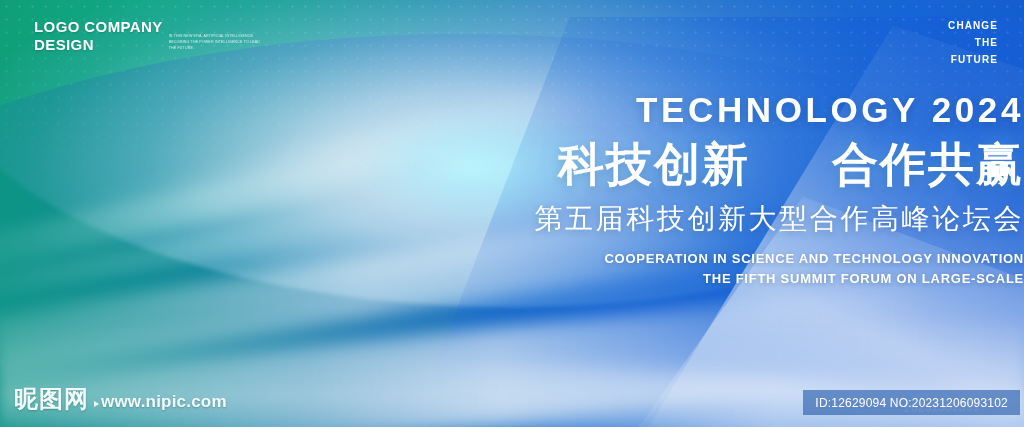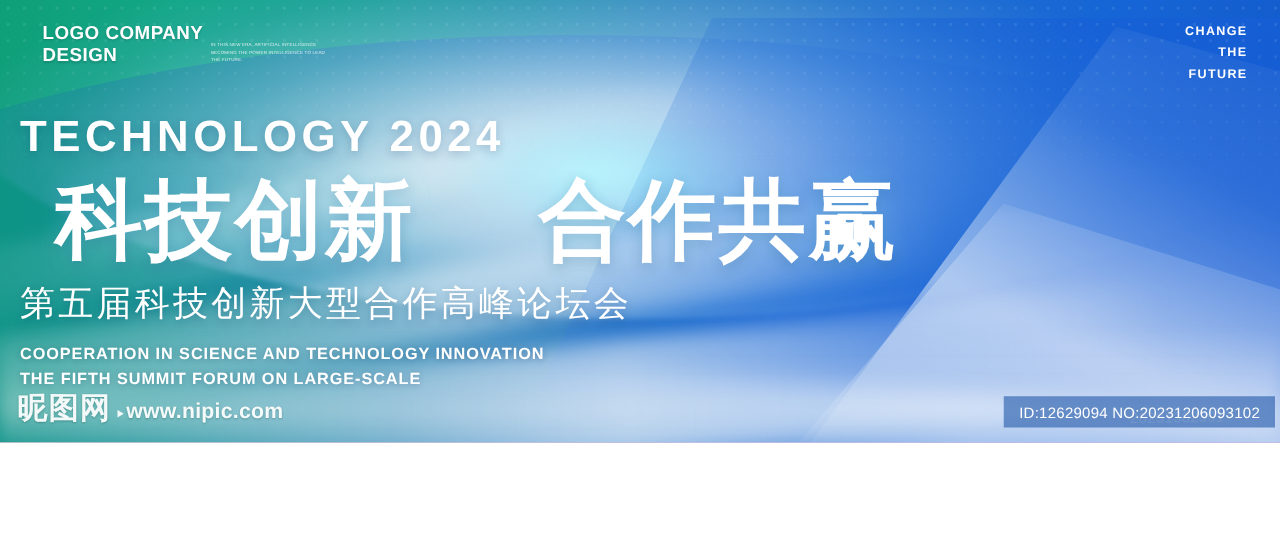--- a/index.html
+++ b/index.html
@@ -8,23 +8,23 @@
     padding: 0;
     background: #ffffff;
   }
   body {
     font-family: "Liberation Sans", "DejaVu Sans", sans-serif;
   }
 
   .banner {
     position: relative;
     width: 1024px;
-    height: 354px;
+    height: 427px;
     overflow: hidden;
-    background: #ec4899;
+    background: #0c4a6e;
   }
 
   
   .bg-base {
     position: absolute;
     inset: 0;
     background:
       linear-gradient(105deg,
         #0f9f78 0%,
         #12a887 14%,
@@ -283,40 +283,40 @@
     font-size: 10px;
     font-weight: bold;
     line-height: 1.72;
     letter-spacing: 1.1px;
   }
   .ctf span { display: block; }
 
   
   .headline-stack {
     position: absolute;
-    left: 16px;
+    left: 4px;
     right: 0;
     top: 92px;
-    text-align: left;
+    text-align: right;
   }
 
   .eyebrow {
     color: #ffffff;
     font-size: 35px;
     font-weight: bold;
     letter-spacing: 3.6px;
     line-height: 1;
     text-shadow: 0 2px 8px rgba(0,40,90,0.22);
   }
 
   .cn-title {
     margin-top: 14px;
     color: #ffffff;
     font-family: "DejaVu Sans", "Liberation Sans", sans-serif;
-    font-size: 70px;
+    font-size: 46px;
     font-weight: bold;
     line-height: 1;
     letter-spacing: 2px;
     white-space: nowrap;
     text-shadow:
       0 0 18px rgba(120,220,255,0.35),
       0 3px 10px rgba(0,40,80,0.22);
     margin-left: 28px;
   }
   .cn-title .gap {

